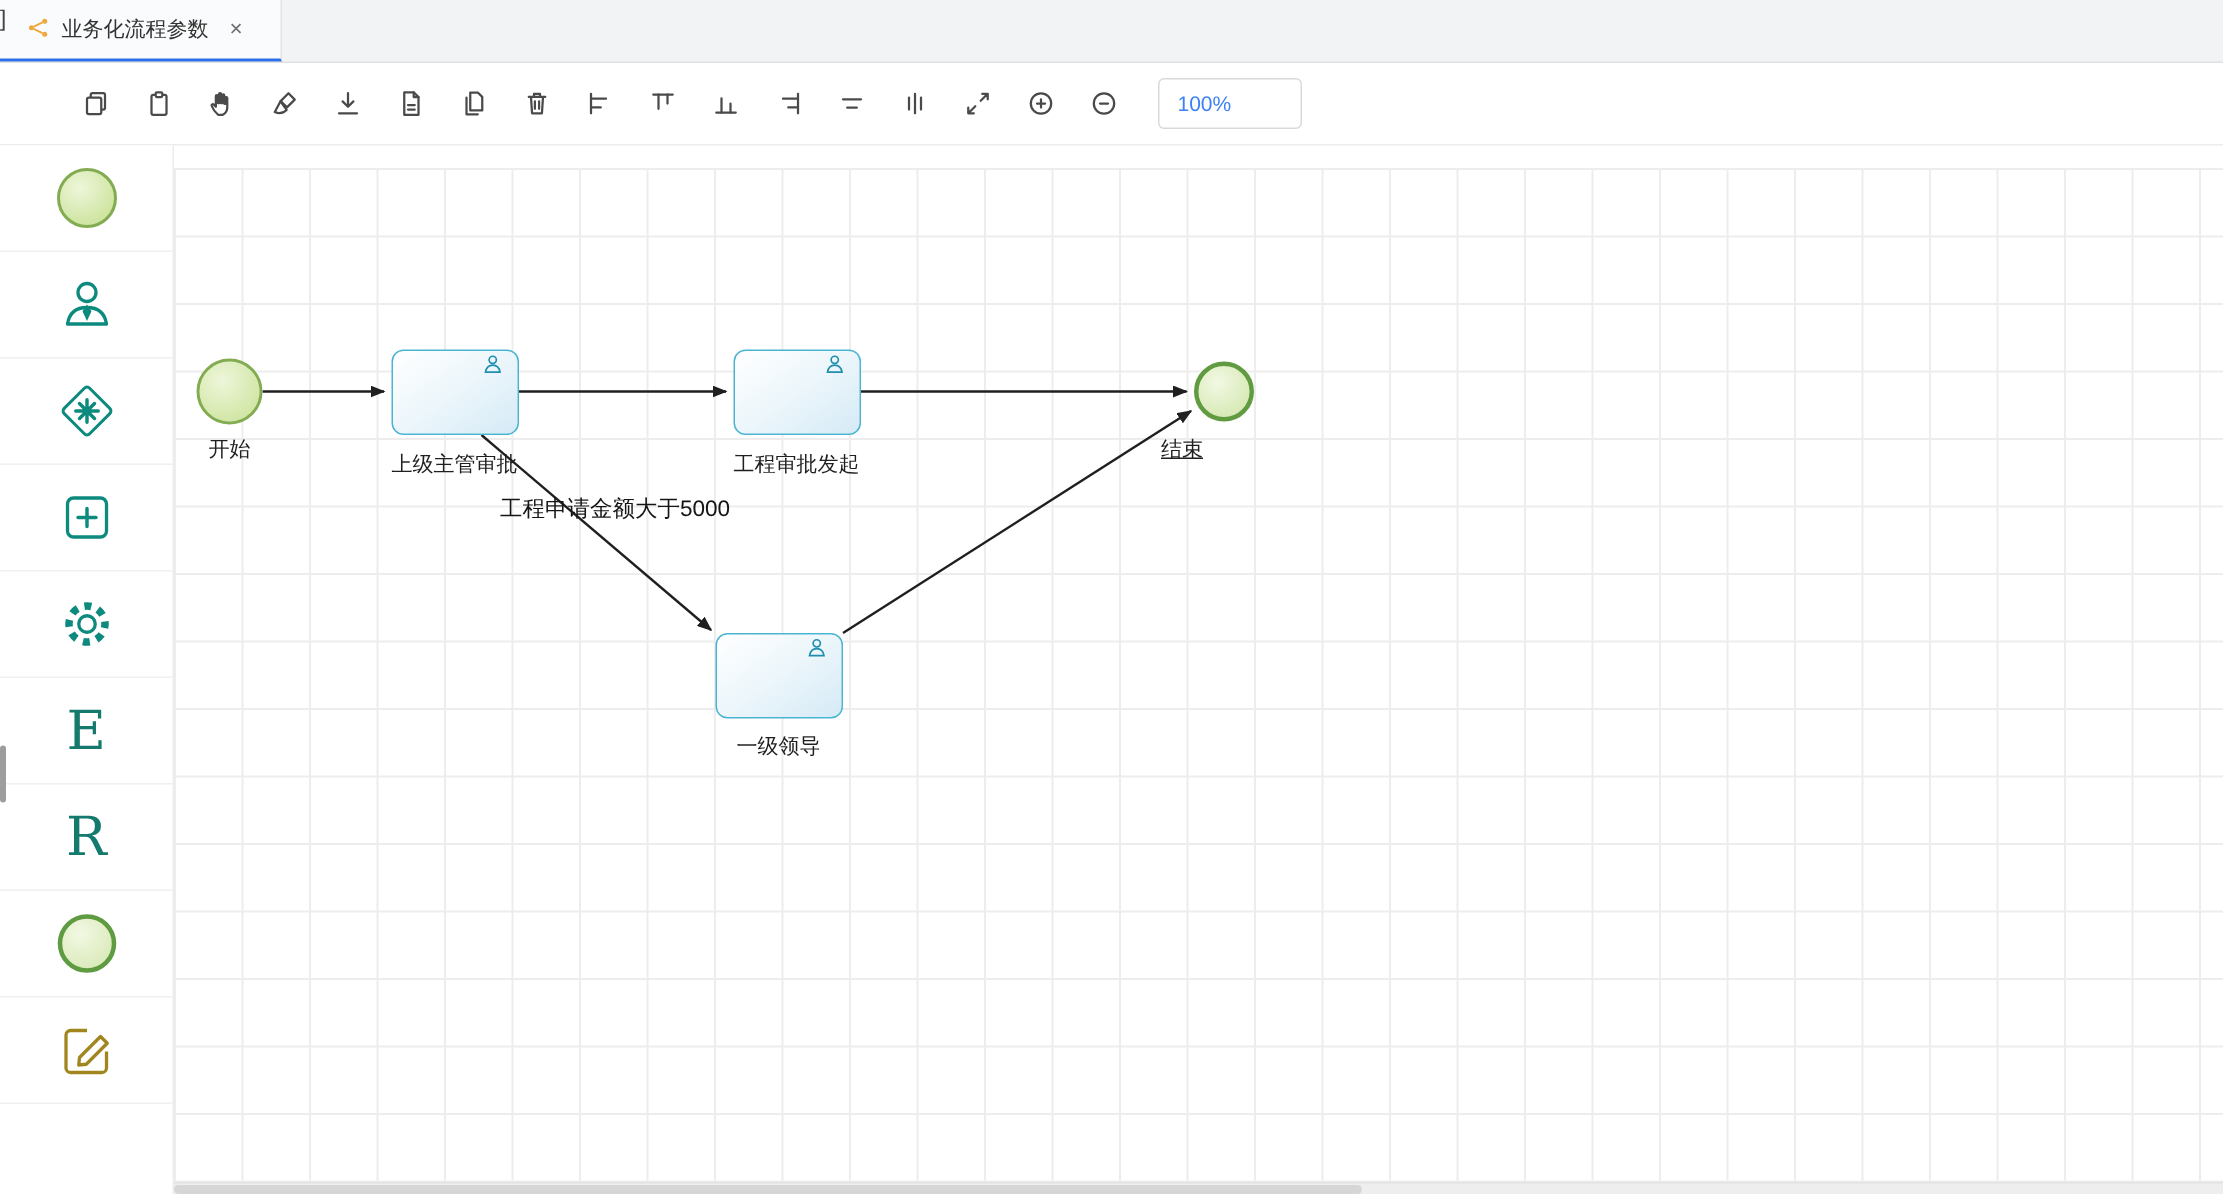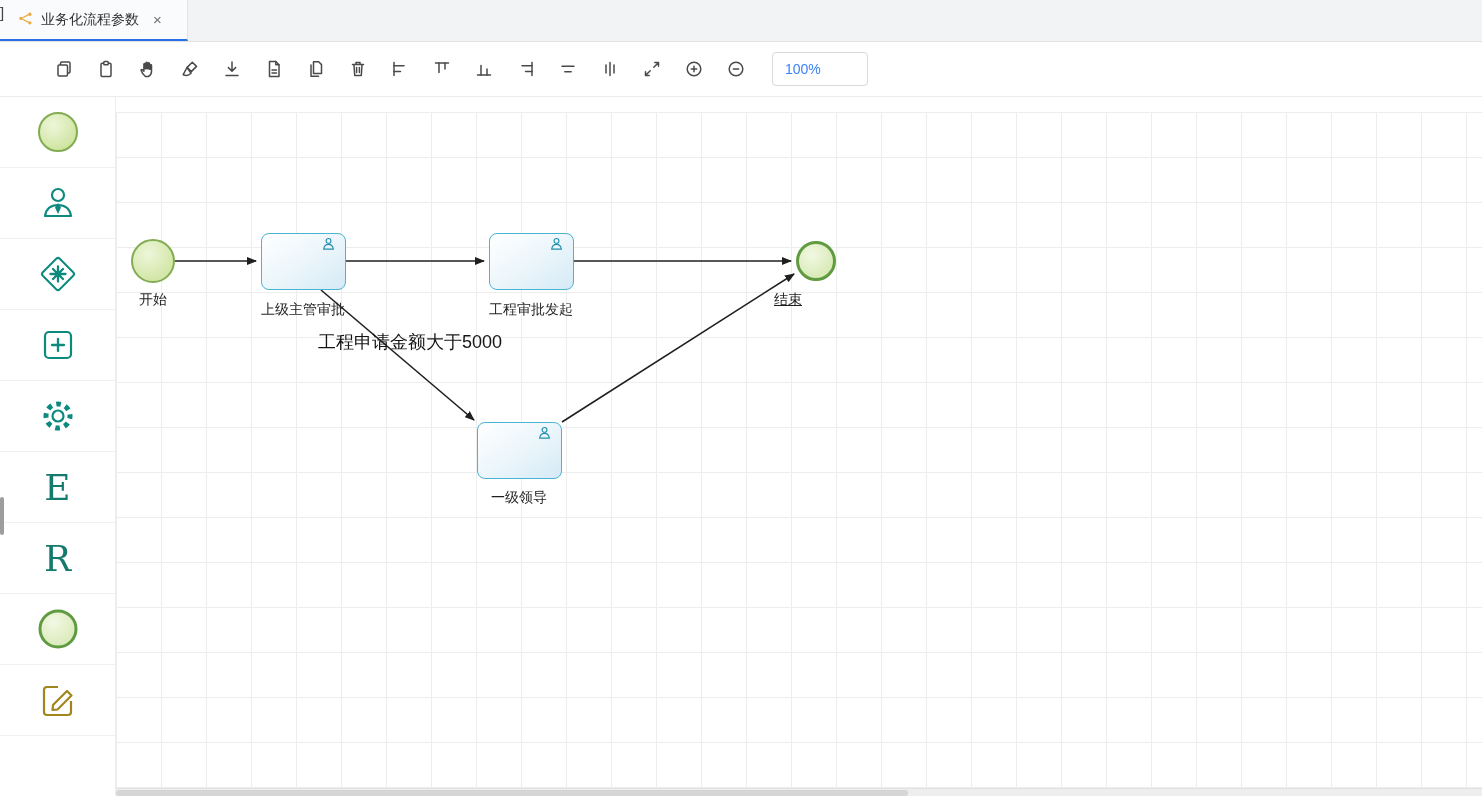--- a/index.html
+++ b/index.html
@@ -49,21 +49,21 @@
           cursor:move; }
   .task .task-icon { position:absolute; top:2px; right:10px; }
   .task .task-icon svg { stroke:#1e8fae; fill:none; stroke-width:1.2; }
   .event { border-radius:50%; cursor:move; }
   .event-start { width:44px; height:44px; border:2px solid #83ac52;
                  background:radial-gradient(circle at 38% 32%, #eef6da 0%, #c8e194 100%); }
   .event-end { width:40px; height:40px; border:3px solid #609b41;
                background:radial-gradient(circle at 38% 32%, #f2f8e4 0%, #cfe5a6 100%); }
   .node-label { position:absolute; transform:translateX(-50%); font-size:14px; color:#1f1f1f;
                 white-space:nowrap; }
-  .edge-label { position:absolute; transform:translateX(-50%); font-size:18px; color:#151515;
+  .edge-label { position:absolute; transform:translateX(-50%); font-size:15px; color:#151515;
                 white-space:nowrap; }
 
   
   .h-scrollbar { position:absolute; left:0; right:0; bottom:0; height:8px; background:#eeeeee;
                  border-top:1px solid #e2e2e2; }
   .h-thumb { position:absolute; left:0; top:1px; height:6px; width:58%; background:#d6d6d6; border-radius:3px; }
   .v-thumb { position:absolute; left:0; top:497px; width:4px; height:38px; background:#9d9d9d; border-radius:2px; z-index:5; }
 </style>
 </head>
 <body>

